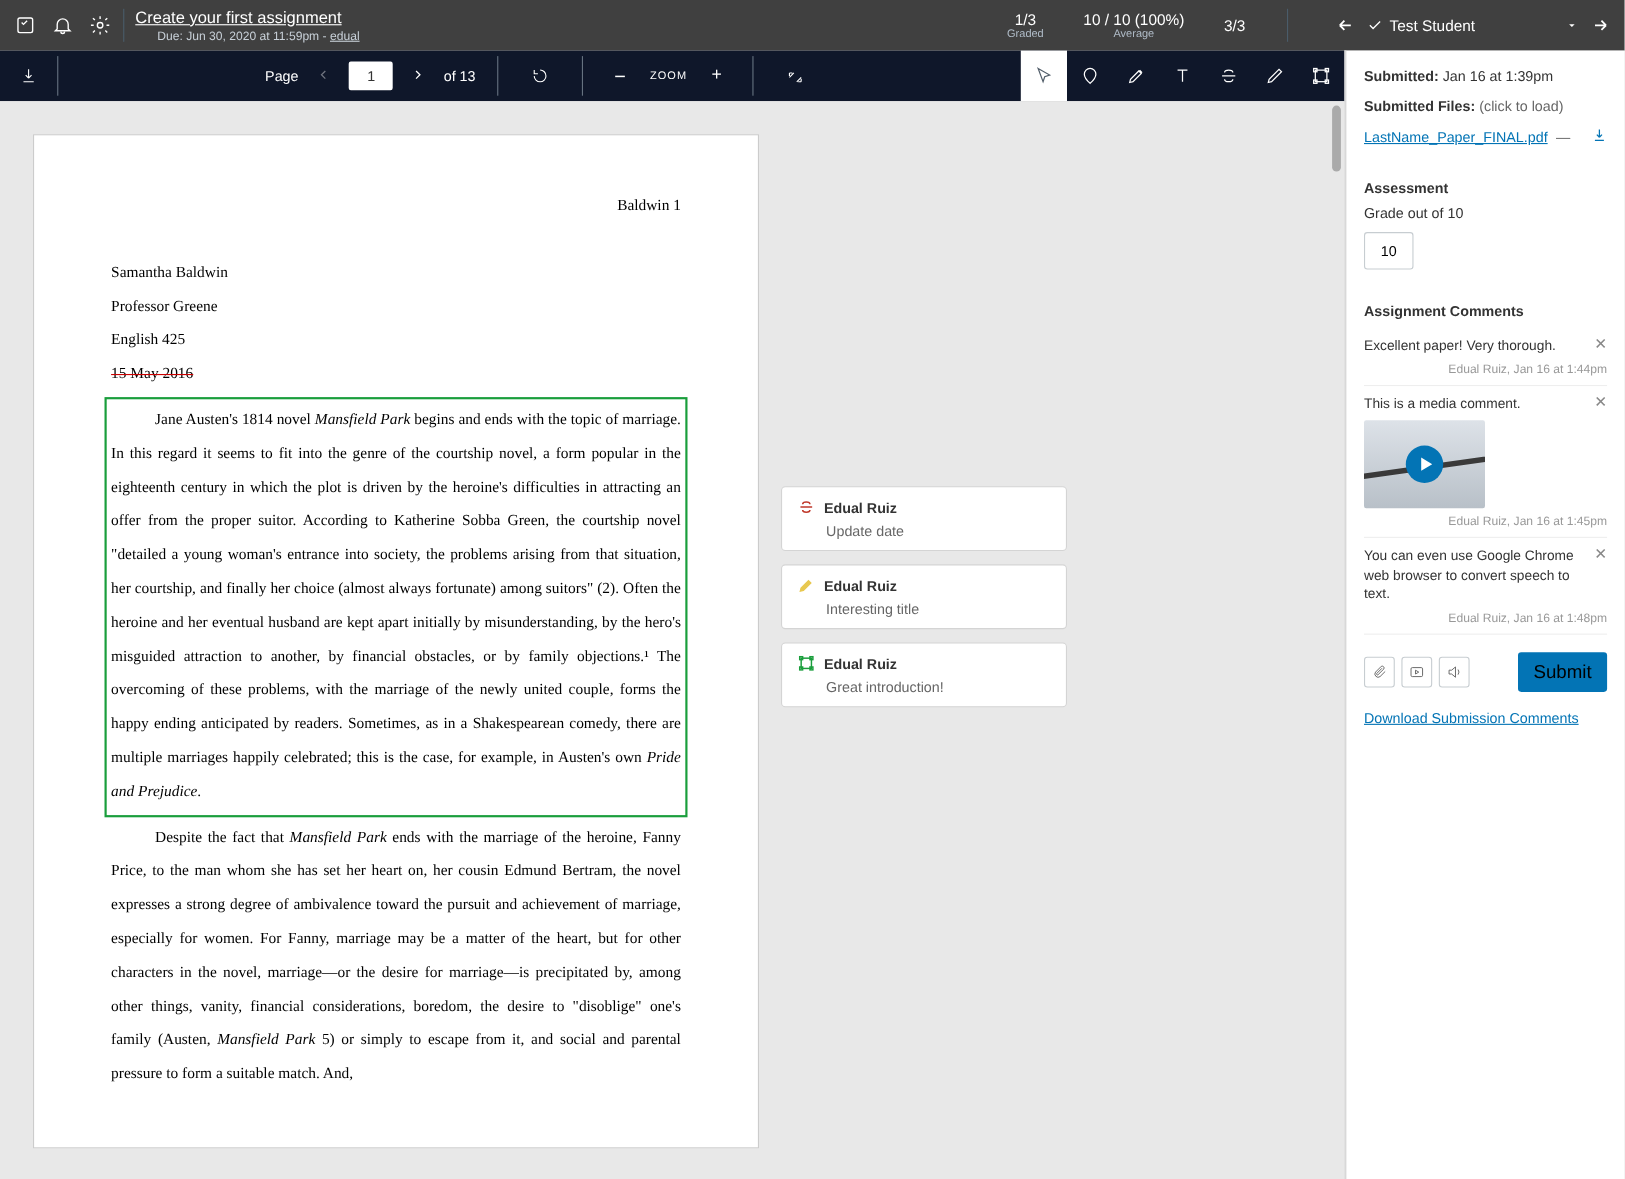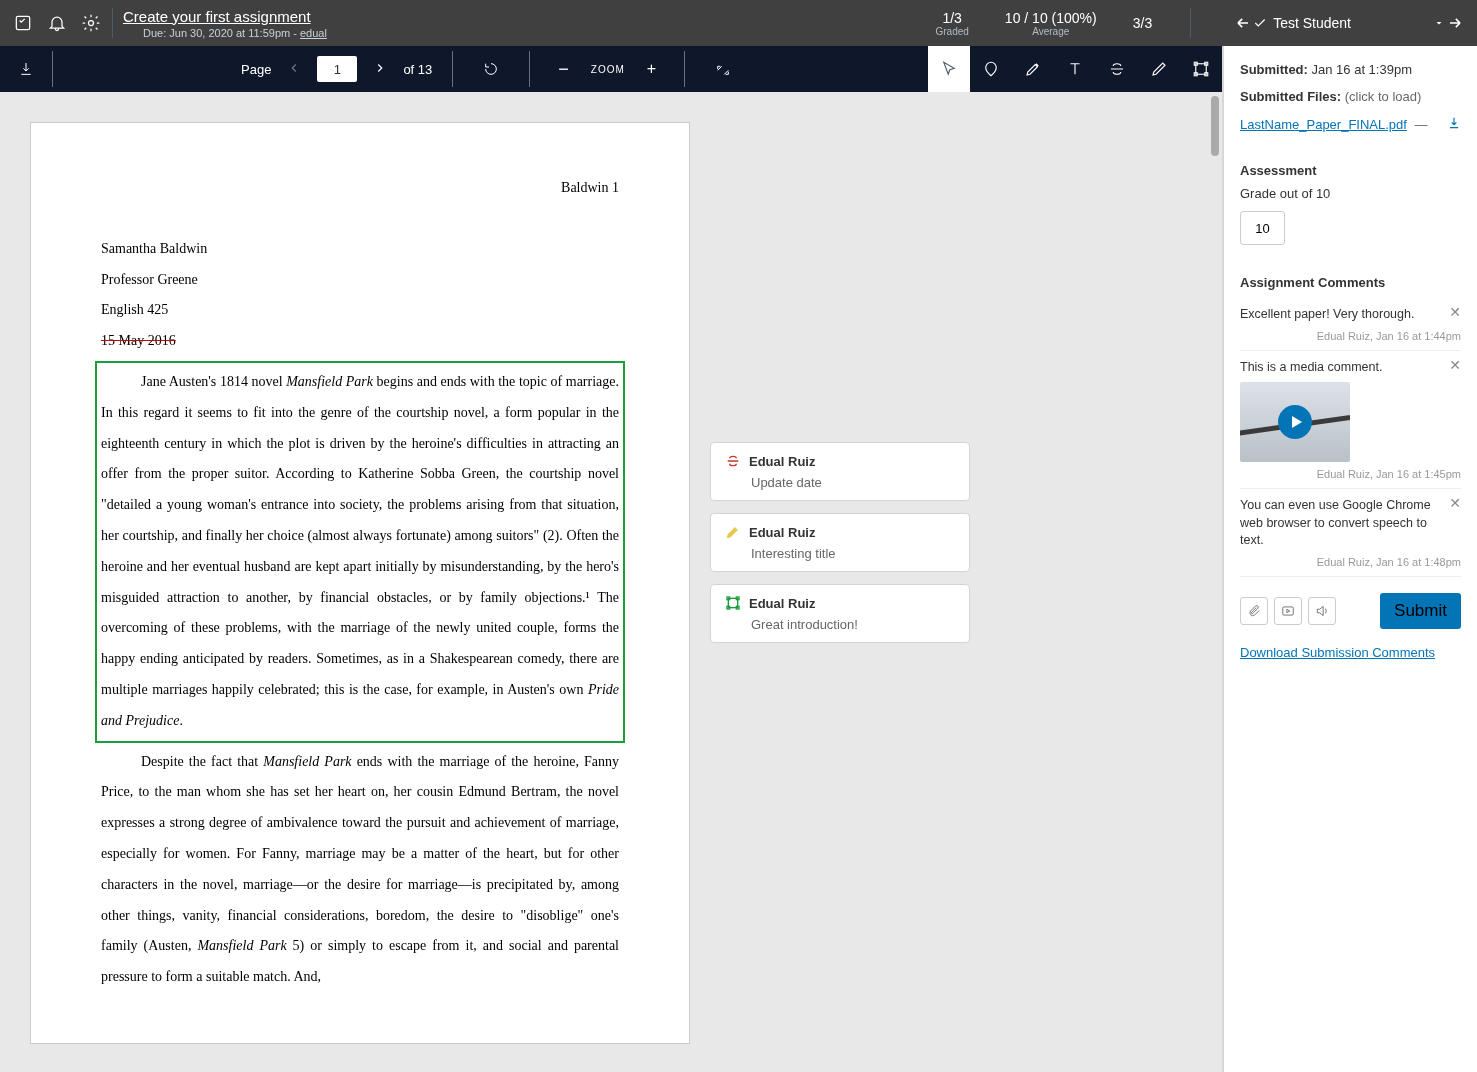--- a/index.html
+++ b/index.html
@@ -10,21 +10,21 @@
     .top-icon svg { stroke: #fff; fill: none; stroke-width: 1.5; }
     .divider { width: 1px; height: 30px; background: #4a5c6a; margin: 0 10px; }
     .assignment-block { display: flex; flex-direction: column; padding: 4px 0; }
     .assignment-title { font-size: 15px; text-decoration: underline; cursor: pointer; }
     .assignment-due { font-size: 11px; color: #c8d0d8; margin-top: 2px; padding-left: 20px; }
     .assignment-due a { color: #c8d0d8; text-decoration: underline; }
     .stats { display: flex; margin-left: auto; gap: 20px; align-items: center; }
     .stat { text-align: center; padding: 0 8px; }
     .stat-value { font-size: 14px; font-weight: 500; }
     .stat-label { font-size: 10px; color: #b0bcc8; }
-    .student-nav { display: flex; align-items: center; margin-left: 12px; }
+    .student-nav { display: flex; align-items: center; gap: 10px; margin-left: 12px; }
     .student-nav-arrow { cursor: pointer; display: flex; }
     .student-dropdown { display: flex; align-items: center; gap: 6px; cursor: pointer; font-size: 14px; }
     .main-area { display: flex; height: calc(100vh - 46px); }
     .viewer-container { flex: 1; display: flex; flex-direction: column; position: relative; }
     .toolbar { background: #0f172a; height: 46px; display: flex; align-items: center; color: #fff; font-size: 13px; }
     .toolbar .tb-sec { display: flex; align-items: center; gap: 8px; padding: 0 8px; }
     .toolbar .tb-divider { width: 1px; height: 36px; background: #667280; }
     .tb-icon { width: 36px; height: 36px; display: flex; align-items: center; justify-content: center; cursor: pointer; }
     .tb-icon svg { stroke: currentColor; fill: none; stroke-width: 1.5; }
     .page-input { width: 40px; height: 26px; background: #fff; color: #333; border: none; text-align: center; font-size: 13px; border-radius: 2px; }

